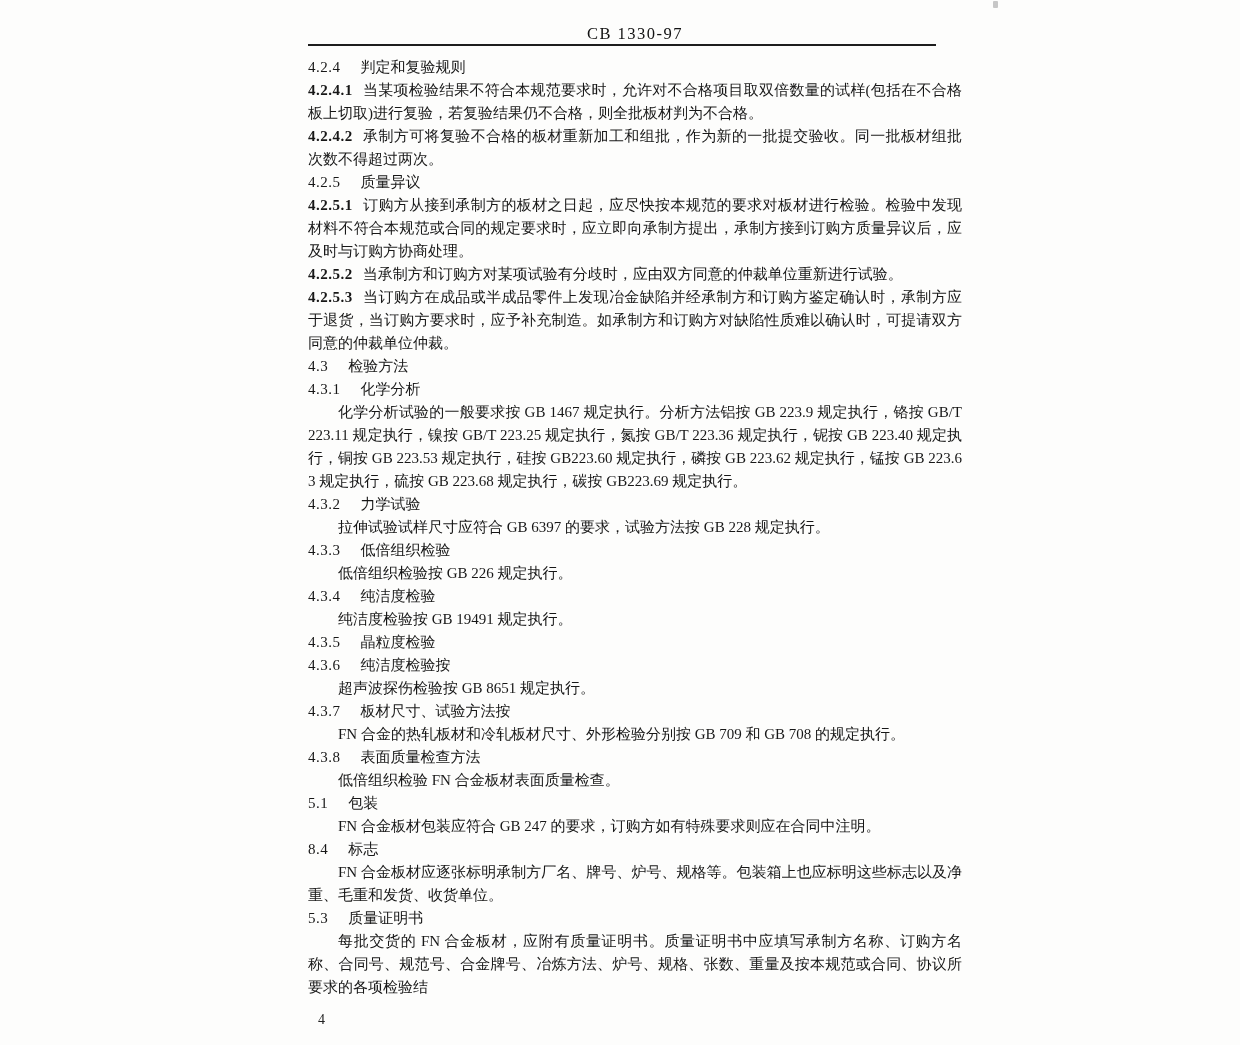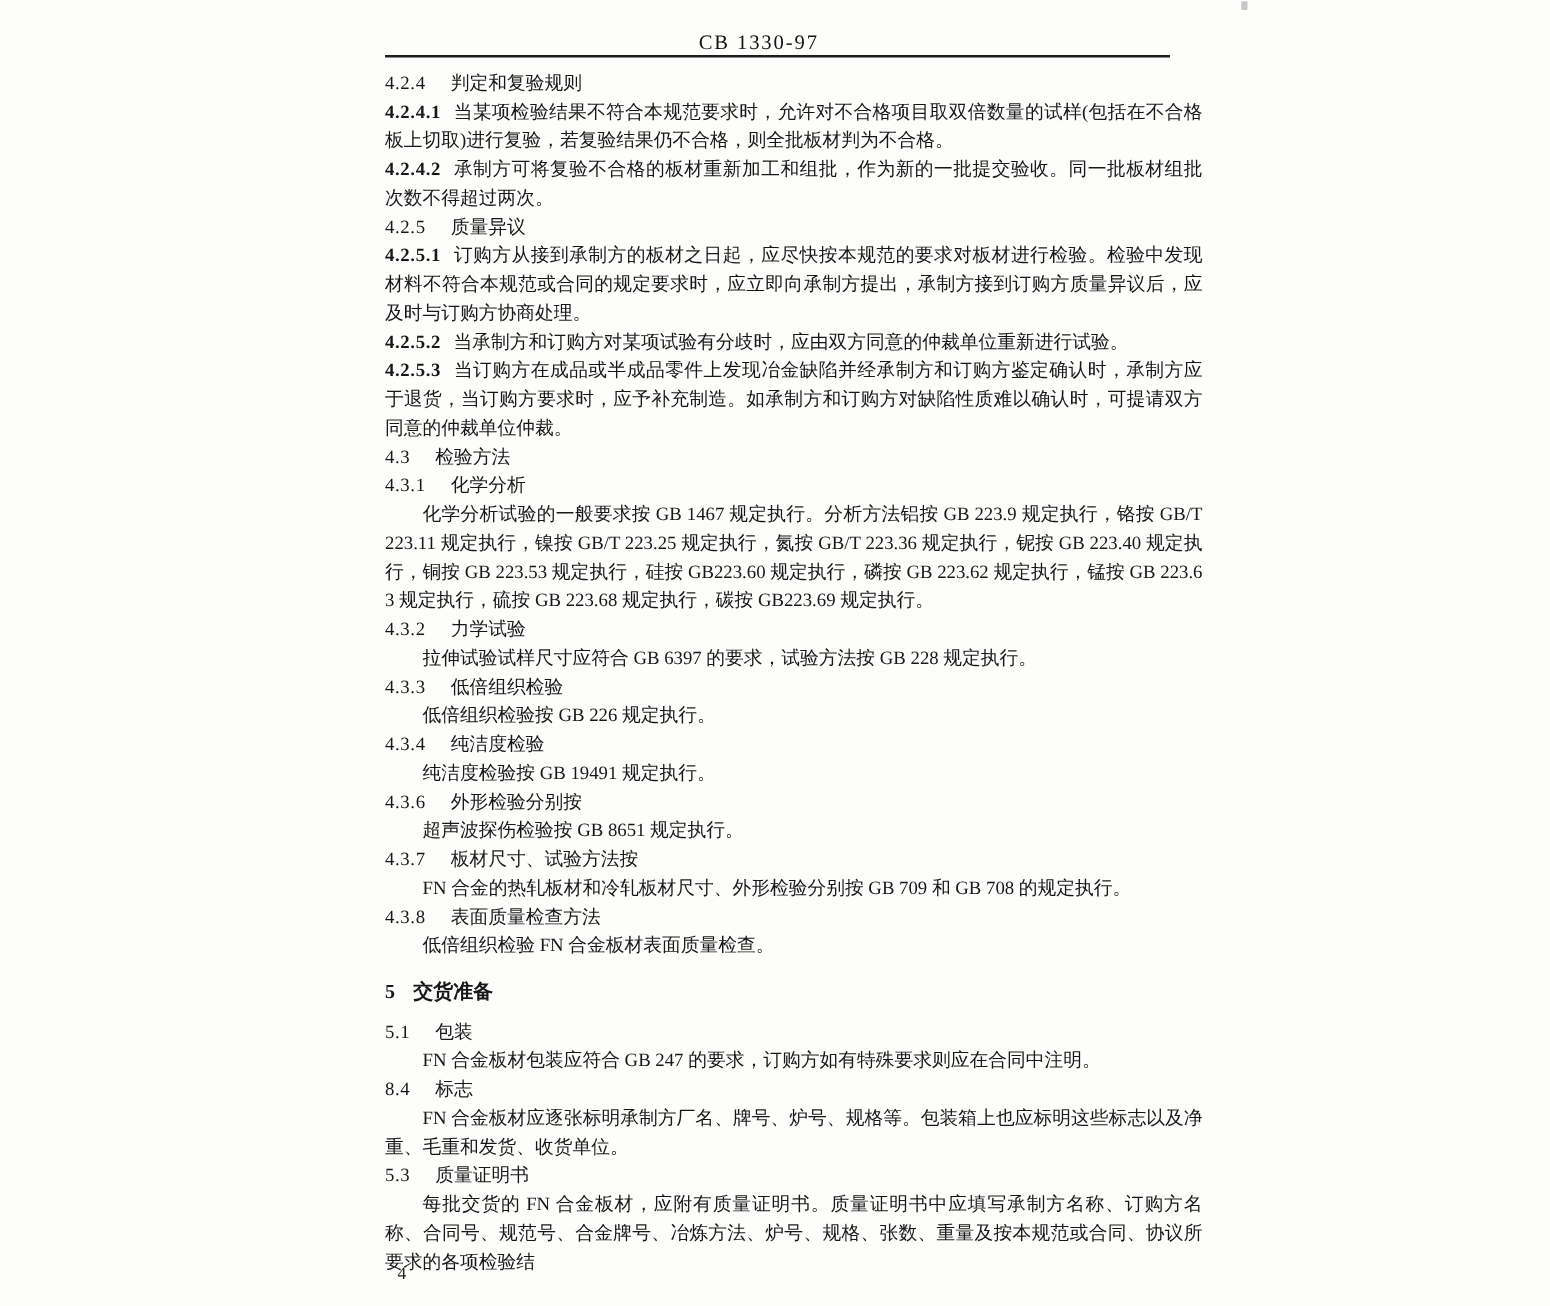--- a/index.html
+++ b/index.html
@@ -13,21 +13,21 @@
     height: 1045px;
     background: #fdfdfc;
     overflow: hidden;
     font-family: "Liberation Serif", "DejaVu Serif", serif;
     color: #161616;
   }
   
   .page-header {
     position: absolute;
     top: 24px;
-    left: 292px;
+    left: 320px;
     width: 630px;
     text-align: center;
     font-size: 16.5px;
     letter-spacing: 1.5px;
     color: #121212;
   }
   .header-rule {
     position: absolute;
     top: 44px;
     left: 308px;
@@ -104,27 +104,27 @@
       <p class="block numpara"><span class="num">4.2.5.3</span><span class="txt">当订购方在成品或半成品零件上发现冶金缺陷并经承制方和订购方鉴定确认时，承制方应于退货，当订购方要求时，应予补充制造。如承制方和订购方对缺陷性质难以确认时，可提请双方同意的仲裁单位仲裁。</span></p>
       <p class="block clause"><span class="num">4.3</span><span class="txt">检验方法</span></p>
       <p class="block clause"><span class="num">4.3.1</span><span class="txt">化学分析</span></p>
       <p class="block indent"><span class="txt">化学分析试验的一般要求按 GB 1467 规定执行。分析方法铝按 GB 223.9 规定执行，铬按 GB/T 223.11 规定执行，镍按 GB/T 223.25 规定执行，氮按 GB/T 223.36 规定执行，铌按 GB 223.40 规定执行，铜按 GB 223.53 规定执行，硅按 GB223.60 规定执行，磷按 GB 223.62 规定执行，锰按 GB 223.63 规定执行，硫按 GB 223.68 规定执行，碳按 GB223.69 规定执行。</span></p>
       <p class="block clause"><span class="num">4.3.2</span><span class="txt">力学试验</span></p>
       <p class="block indent"><span class="txt">拉伸试验试样尺寸应符合 GB 6397 的要求，试验方法按 GB 228 规定执行。</span></p>
       <p class="block clause"><span class="num">4.3.3</span><span class="txt">低倍组织检验</span></p>
       <p class="block indent"><span class="txt">低倍组织检验按 GB 226 规定执行。</span></p>
       <p class="block clause"><span class="num">4.3.4</span><span class="txt">纯洁度检验</span></p>
       <p class="block indent"><span class="txt">纯洁度检验按 GB 19491 规定执行。</span></p>
-      <p class="block clause"><span class="num">4.3.6</span><span class="txt">外形检验分别按</span></p>
+      <p class="block clause"><span class="num">4.3.5</span><span class="txt">晶粒度检验</span></p>
+      <p class="block clause"><span class="num">4.3.6</span><span class="txt">纯洁度检验按</span></p>
       <p class="block indent"><span class="txt">超声波探伤检验按 GB 8651 规定执行。</span></p>
       <p class="block clause"><span class="num">4.3.7</span><span class="txt">板材尺寸、试验方法按</span></p>
       <p class="block indent"><span class="txt">FN 合金的热轧板材和冷轧板材尺寸、外形检验分别按 GB 709 和 GB 708 的规定执行。</span></p>
       <p class="block clause"><span class="num">4.3.8</span><span class="txt">表面质量检查方法</span></p>
       <p class="block indent"><span class="txt">低倍组织检验 FN 合金板材表面质量检查。</span></p>
-      <p class="block section"><span class="num">5</span><span class="txt">交货准备</span></p>
       <p class="block clause"><span class="num">5.1</span><span class="txt">包装</span></p>
       <p class="block indent"><span class="txt">FN 合金板材包装应符合 GB 247 的要求，订购方如有特殊要求则应在合同中注明。</span></p>
       <p class="block clause"><span class="num">8.4</span><span class="txt">标志</span></p>
       <p class="block indent"><span class="txt">FN 合金板材应逐张标明承制方厂名、牌号、炉号、规格等。包装箱上也应标明这些标志以及净重、毛重和发货、收货单位。</span></p>
       <p class="block clause"><span class="num">5.3</span><span class="txt">质量证明书</span></p>
       <p class="block indent"><span class="txt">每批交货的 FN 合金板材，应附有质量证明书。质量证明书中应填写承制方名称、订购方名称、合同号、规范号、合金牌号、冶炼方法、炉号、规格、张数、重量及按本规范或合同、协议所要求的各项检验结</span></p>
     </div>
 
   <div class="page-number">4</div>
   <div class="scan-speck"></div>

